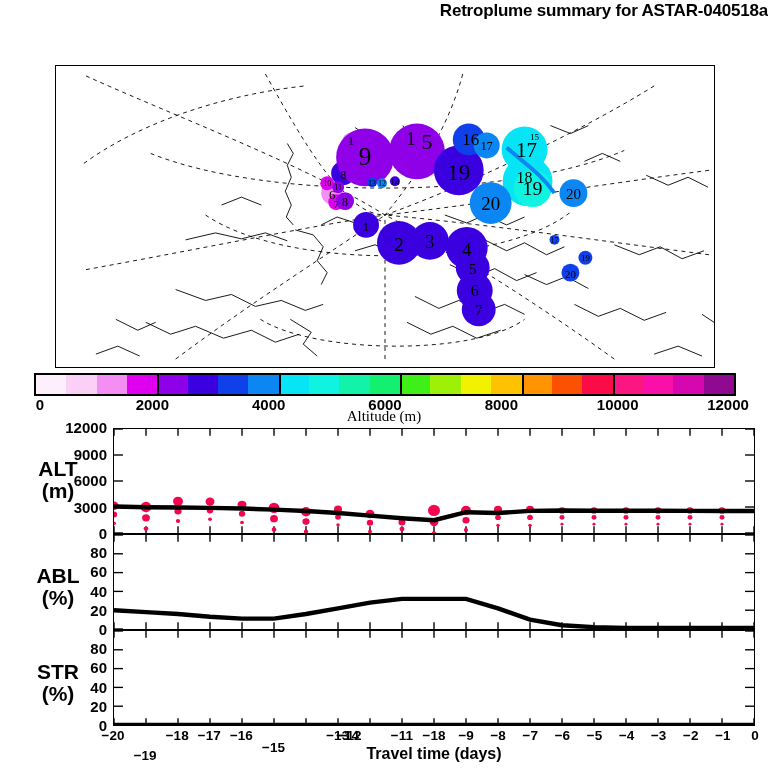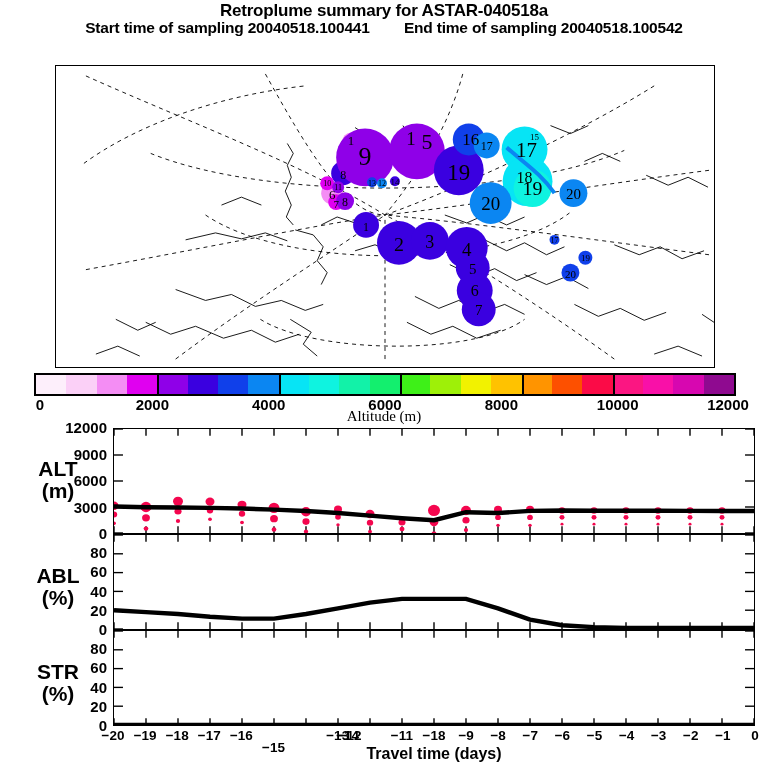--- a/index.html
+++ b/index.html
@@ -1,21 +1,21 @@
 <!DOCTYPE html>
 <html><head>
 <meta charset="utf-8">
 <style>
   html,body{margin:0;padding:0;background:#ffffff;}
   body{width:768px;height:768px;position:relative;overflow:hidden;
        font-family:"Liberation Sans", sans-serif;color:#000;}
   .abs{position:absolute;}
   
   #title-block{left:0;top:0;width:768px;text-align:center;}
-  .t-line{font-weight:bold;line-height:1.08;letter-spacing:-0.2px;}
+  .t-line{font-weight:bold;line-height:1.08;letter-spacing:-0.2px;text-align:right;}
   #title-main{font-size:17px;padding-top:2px;}
   #title-times{font-size:15.5px;}
   #title-met{font-size:15px;}
   .gap{display:inline-block;width:26px;}
   
   #map-panel{left:55px;top:65px;width:660px;height:303px;
              border:1.5px solid #000;background:#fff;box-sizing:border-box;}
   #map-svg{display:block;width:100%;height:100%;}
   
   #colorbar-wrap{left:34px;top:373px;width:702px;height:23px;
@@ -42,25 +42,20 @@
   .xt{position:absolute;font-size:13.5px;font-weight:bold;
       transform:translateX(-50%);white-space:nowrap;}
   #xaxis-title{position:absolute;left:113px;top:745px;width:642px;
                text-align:center;font-weight:bold;font-size:16px;}
 </style>
 </head>
 <body>
 
 <div id="title-block" class="abs">
   <div class="t-line" id="title-main">Retroplume summary for ASTAR-040518a</div>
-  <div class="t-line" id="title-times">
-    <span>Start time of sampling 20040518.100441</span>
-    <span class="gap"></span>
-    <span>End time of sampling 20040518.100542</span>
-  </div>
 </div>
 
 <div id="map-panel" class="abs">
   <svg id="map-svg" viewBox="0 0 660 303" preserveAspectRatio="none">
     <g stroke="#000" stroke-width="0.9" fill="none" stroke-dasharray="4,4">
       <path d="M30,10 C130,55 250,100 330,150"></path>
       <path d="M210,8 C250,80 290,150 330,150"></path>
       <path d="M408,8 C390,75 350,125 330,150"></path>
       <path d="M600,20 C520,70 400,125 330,150"></path>
       <path d="M655,105 C540,120 420,140 330,150"></path>
@@ -490,21 +485,21 @@
 <div id="str-ylabels">
     <div class="ylab" style="left: 45px; width: 62px; top: 718px;">0</div>
     <div class="ylab" style="left: 45px; width: 62px; top: 698.8px;">20</div>
     <div class="ylab" style="left: 45px; width: 62px; top: 679.6px;">40</div>
     <div class="ylab" style="left: 45px; width: 62px; top: 660.4px;">60</div>
     <div class="ylab" style="left: 45px; width: 62px; top: 641.2px;">80</div>
   </div>
 
 <div id="xticks">
     <span class="xt" style="left: 113px;">−20</span>
-    <span class="xt" style="left: 145.1px;">−19</span>
+    <span class="xt" style="left: 145.1px; margin-top: 20px;">−19</span>
     <span class="xt" style="left: 177.2px;">−18</span>
     <span class="xt" style="left: 209.3px;">−17</span>
     <span class="xt" style="left: 241.4px;">−16</span>
     <span class="xt" style="left: 273.5px; margin-top: 12px;">−15</span>
     <span class="xt" style="left: 305.6px; margin-left: 42px;">−14</span>
     <span class="xt" style="left: 337.7px;">−13</span>
     <span class="xt" style="left: 350px;">−12</span>
     <span class="xt" style="left: 401.9px;">−11</span>
     <span class="xt" style="left: 434px;">−18</span>
     <span class="xt" style="left: 466.1px;">−9</span>

